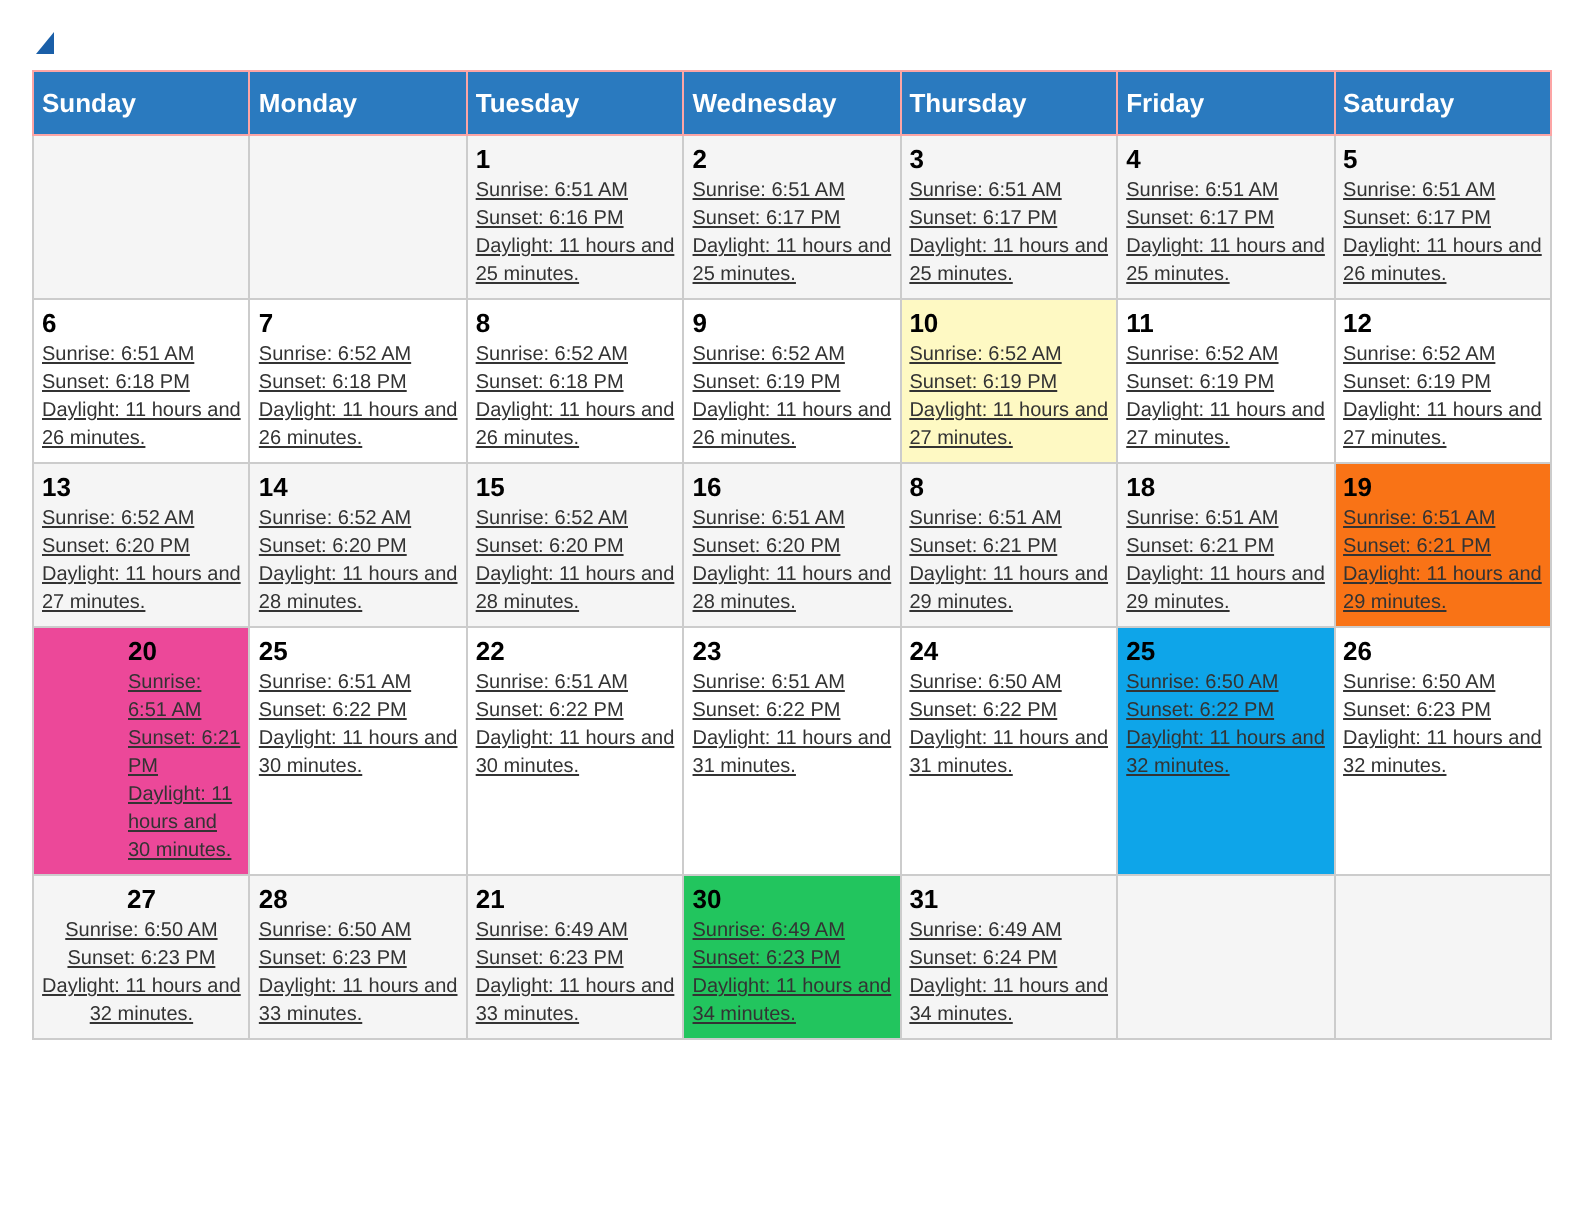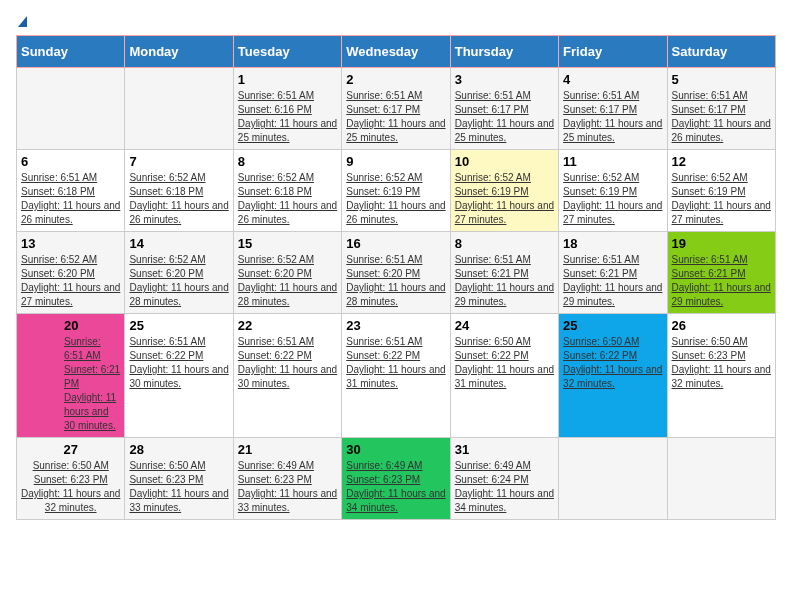--- a/index.html
+++ b/index.html
@@ -190,21 +190,21 @@
           <div class="day-info">Sunrise: 6:51 AM<br>Sunset: 6:20 PM<br>Daylight: 11 hours and 28 minutes.</div>
         </td>
         <td style="background-color: rgb(245, 245, 245);">
           <span class="day-num">8</span>
           <div class="day-info">Sunrise: 6:51 AM<br>Sunset: 6:21 PM<br>Daylight: 11 hours and 29 minutes.</div>
         </td>
         <td style="background-color: rgb(245, 245, 245);">
           <span class="day-num">18</span>
           <div class="day-info">Sunrise: 6:51 AM<br>Sunset: 6:21 PM<br>Daylight: 11 hours and 29 minutes.</div>
         </td>
-        <td style="background-color: #84cc16;">
+        <td style="background-color: #f97316;">
           <span class="day-num">19</span>
           <div class="day-info">Sunrise: 6:51 AM<br>Sunset: 6:21 PM<br>Daylight: 11 hours and 29 minutes.</div>
         </td>
       </tr>
       <tr>
         <td style="background-color: #ec4899; padding-left: 47px;">
           <span class="day-num">20</span>
           <div class="day-info">Sunrise: 6:51 AM<br>Sunset: 6:21 PM<br>Daylight: 11 hours and 30 minutes.</div>
         </td>
         <td style="background-color: rgb(255, 255, 255);">

